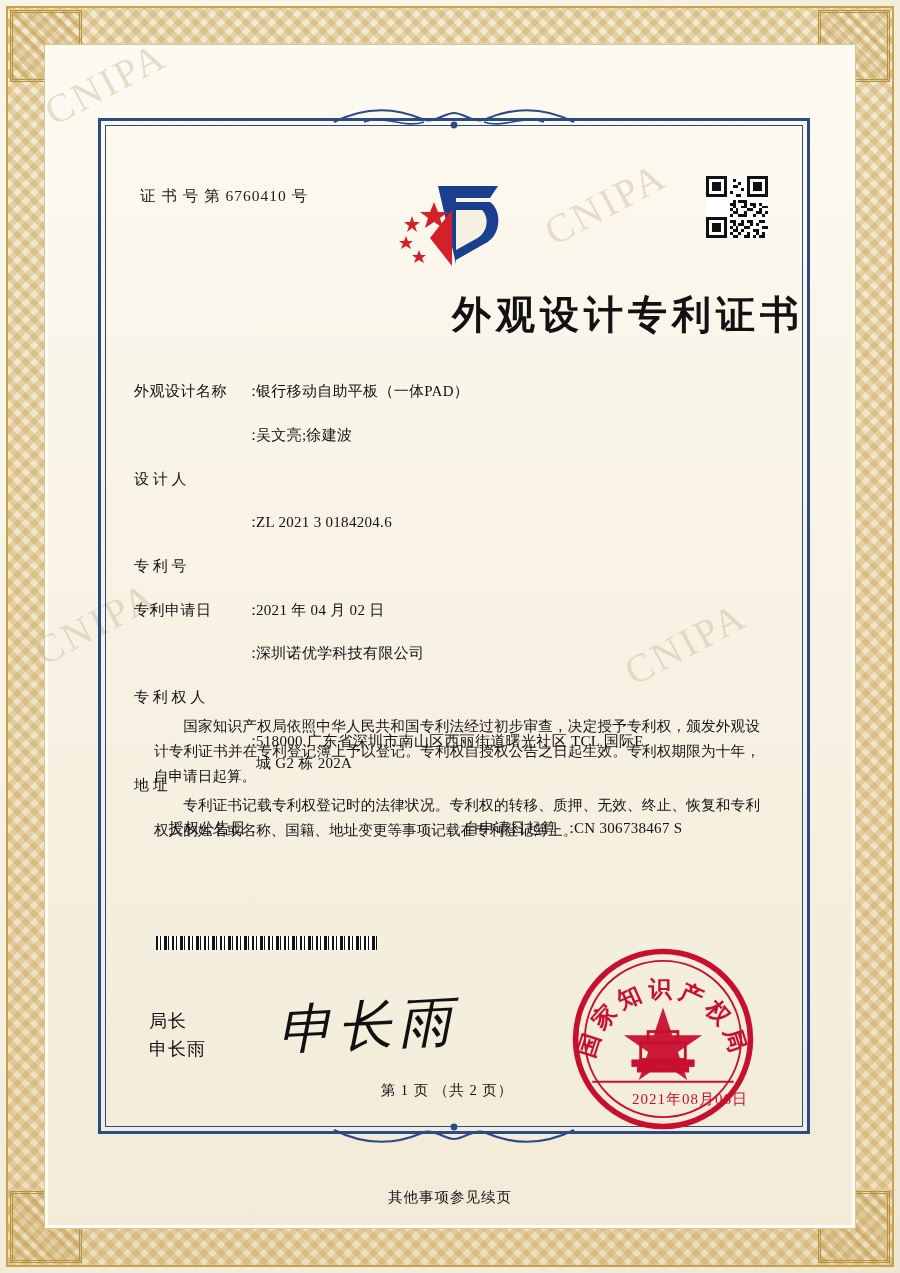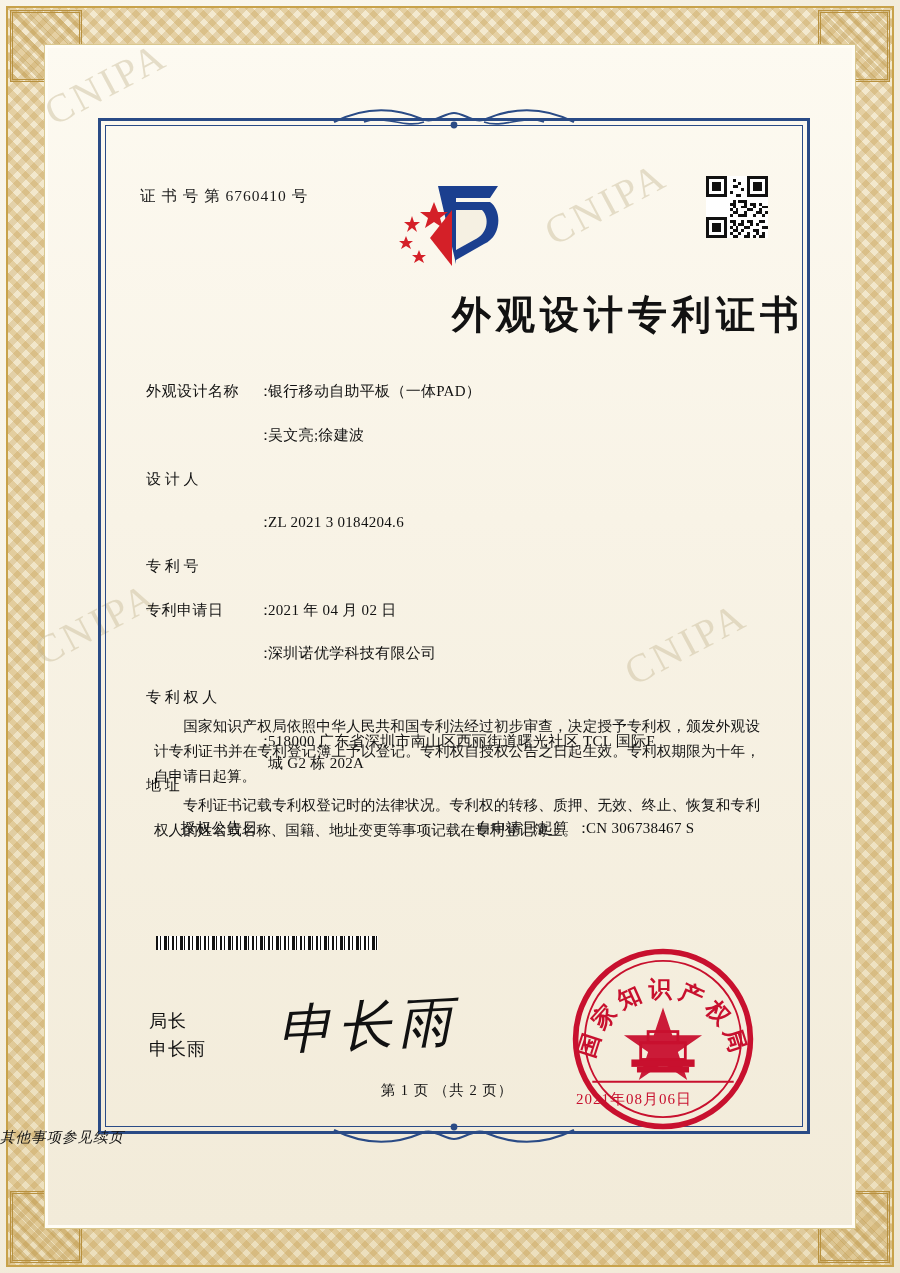--- a/index.html
+++ b/index.html
@@ -119,21 +119,21 @@
     text-align: right;
     font-size: 39px;
     letter-spacing: 5px;
     font-weight: bold;
     color: #121212;
     font-family: "DejaVu Serif", serif;
   }
 
   .fields {
     position: absolute;
-    left: 48px;
+    left: 36px;
     right: 40px;
     top: 262px;
     font-size: 15px;
     color: #111;
   }
   .field-row {
     display: flex;
     align-items: flex-start;
     margin-bottom: 21px;
     line-height: 1.5;
@@ -217,45 +217,44 @@
     position: absolute;
     right: 48px;
     top: 828px;
     width: 186px; height: 186px;
   }
   .seal-date {
     position: absolute;
     right: 56px;
     top: 972px;
     width: 172px;
-    text-align: left;
+    text-align: right;
     color: #c8102e;
     font-size: 15px;
     letter-spacing: 1px;
     font-family: "Liberation Serif", serif;
   }
 
   .page-no {
     position: absolute;
     left: 0; right: 8px;
     bottom: 28px;
     text-align: center;
     font-size: 14.5px;
     color: #141414;
     letter-spacing: 1px;
   }
   .footer-note {
     position: absolute;
     left: 0; right: 0;
-    top: 1128px;
-    text-align: left;
+    top: 1188px;
+    text-align: center;
     font-size: 14.5px;
     color: #151515;
     letter-spacing: 1px;
-    font-style: italic;
   }
 </style>
 </head>
 <body>
 
 <div class="page">
 
   <div class="border-outer"></div>
   <div class="corner tl"></div>
   <div class="corner tr"></div>

